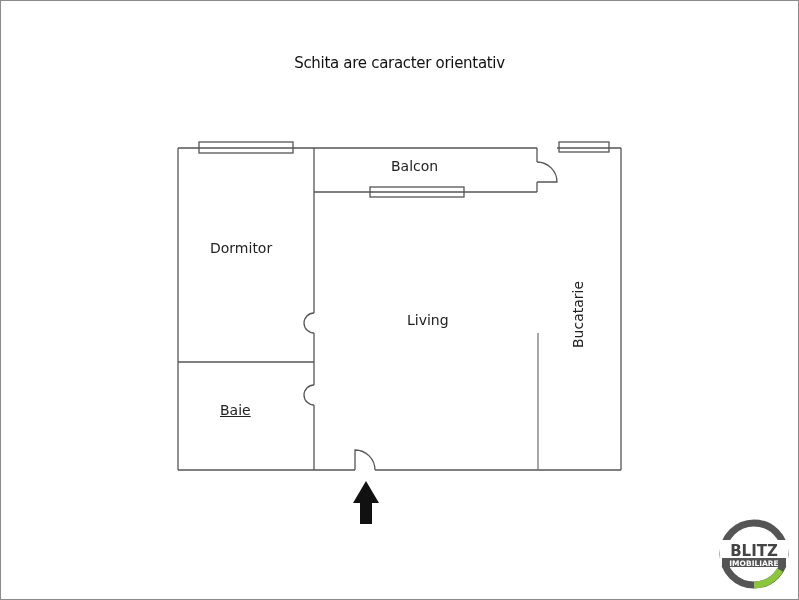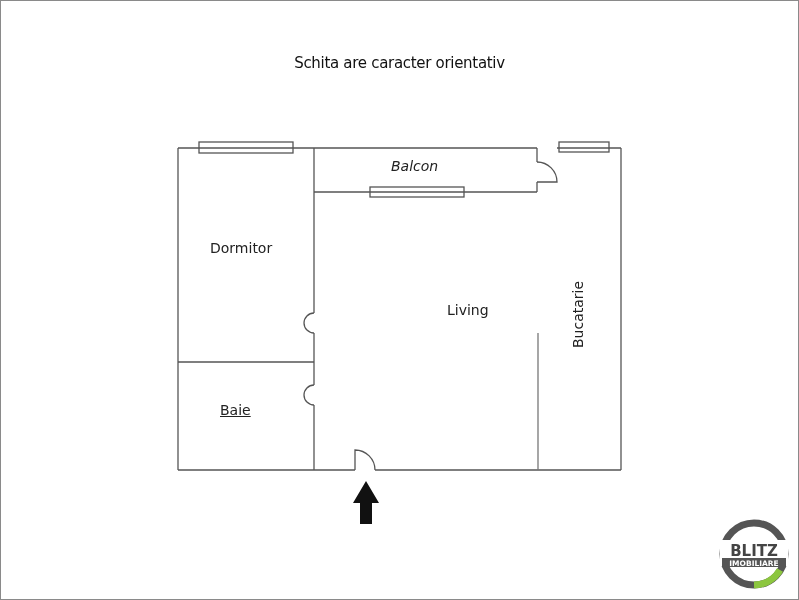--- a/index.html
+++ b/index.html
@@ -46,23 +46,23 @@
     <path d="M537,162 A20,20 0 0 1 557,182 L537,182"></path>
 
     <rect x="199" y="142" width="94" height="11"></rect>
     <rect x="370" y="187" width="94" height="10"></rect>
     <rect x="559" y="142" width="50" height="10"></rect>
   </g>
 
   <path d="M366,481 L379,503 L372,503 L372,524 L360,524 L360,503 L353,503 Z" fill="#111"></path>
 </svg>
 
-<div class="label" style="left:391px;top:158px;font-style:italic;">Balcon</div>
+<div class="label" style="left:391px;top:158px;">Balcon</div>
 <div class="label" style="left:210px;top:240px;text-align:center;">Dormitor</div>
-<div class="label" style="left:407px;top:302px;margin-left:40px;">Living</div>
+<div class="label" style="left:407px;top:312px;">Living</div>
 <div class="label" style="left:220px;top:402px;text-decoration:underline;">Baie</div>
 <div class="label vlabel" style="left:570px;top:348px;">Bucatarie</div>
 
 <svg class="logo" viewBox="0 0 72 72">
   <circle cx="36" cy="36" r="31" fill="none" stroke="#555" stroke-width="7"></circle>
   <path d="M62,52 A31,31 0 0 1 36,67" fill="none" stroke="#8cc63f" stroke-width="7"></path>
   <rect x="2" y="22" width="68" height="26" fill="#fff"></rect>
   <text x="36" y="38" text-anchor="middle" font-family="DejaVu Sans, sans-serif" font-weight="bold" font-size="15" fill="#444">BLITZ</text>
   <rect x="4" y="40" width="64" height="9" fill="#555"></rect>
   <text x="36" y="47.5" text-anchor="middle" font-family="DejaVu Sans, sans-serif" font-weight="bold" font-size="7.5" fill="#fff">IMOBILIARE</text>

